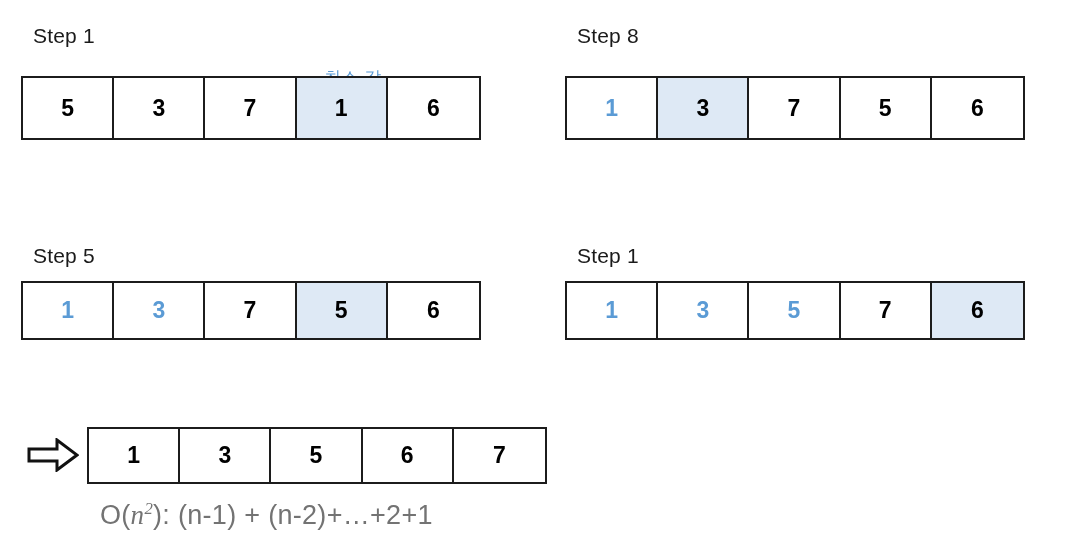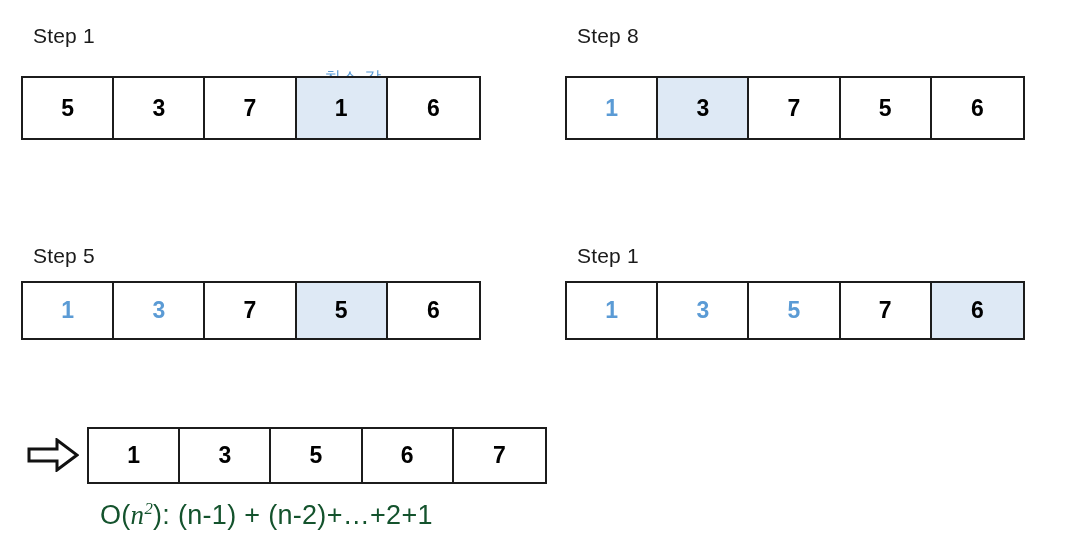--- a/index.html
+++ b/index.html
@@ -71,21 +71,21 @@
 
   
   .result-arrow {
     position: absolute;
     width: 52px;
     height: 34px;
   }
   .formula {
     position: absolute;
     font-size: 27px;
-    color: #14532d;
+    color: #737373;
     white-space: nowrap;
     letter-spacing: 0.3px;
     text-align: center;
   }
   .formula .mvar {
     font-family: "Liberation Serif", serif;
     font-style: italic;
   }
   .formula sup {
     font-family: "Liberation Serif", serif;

